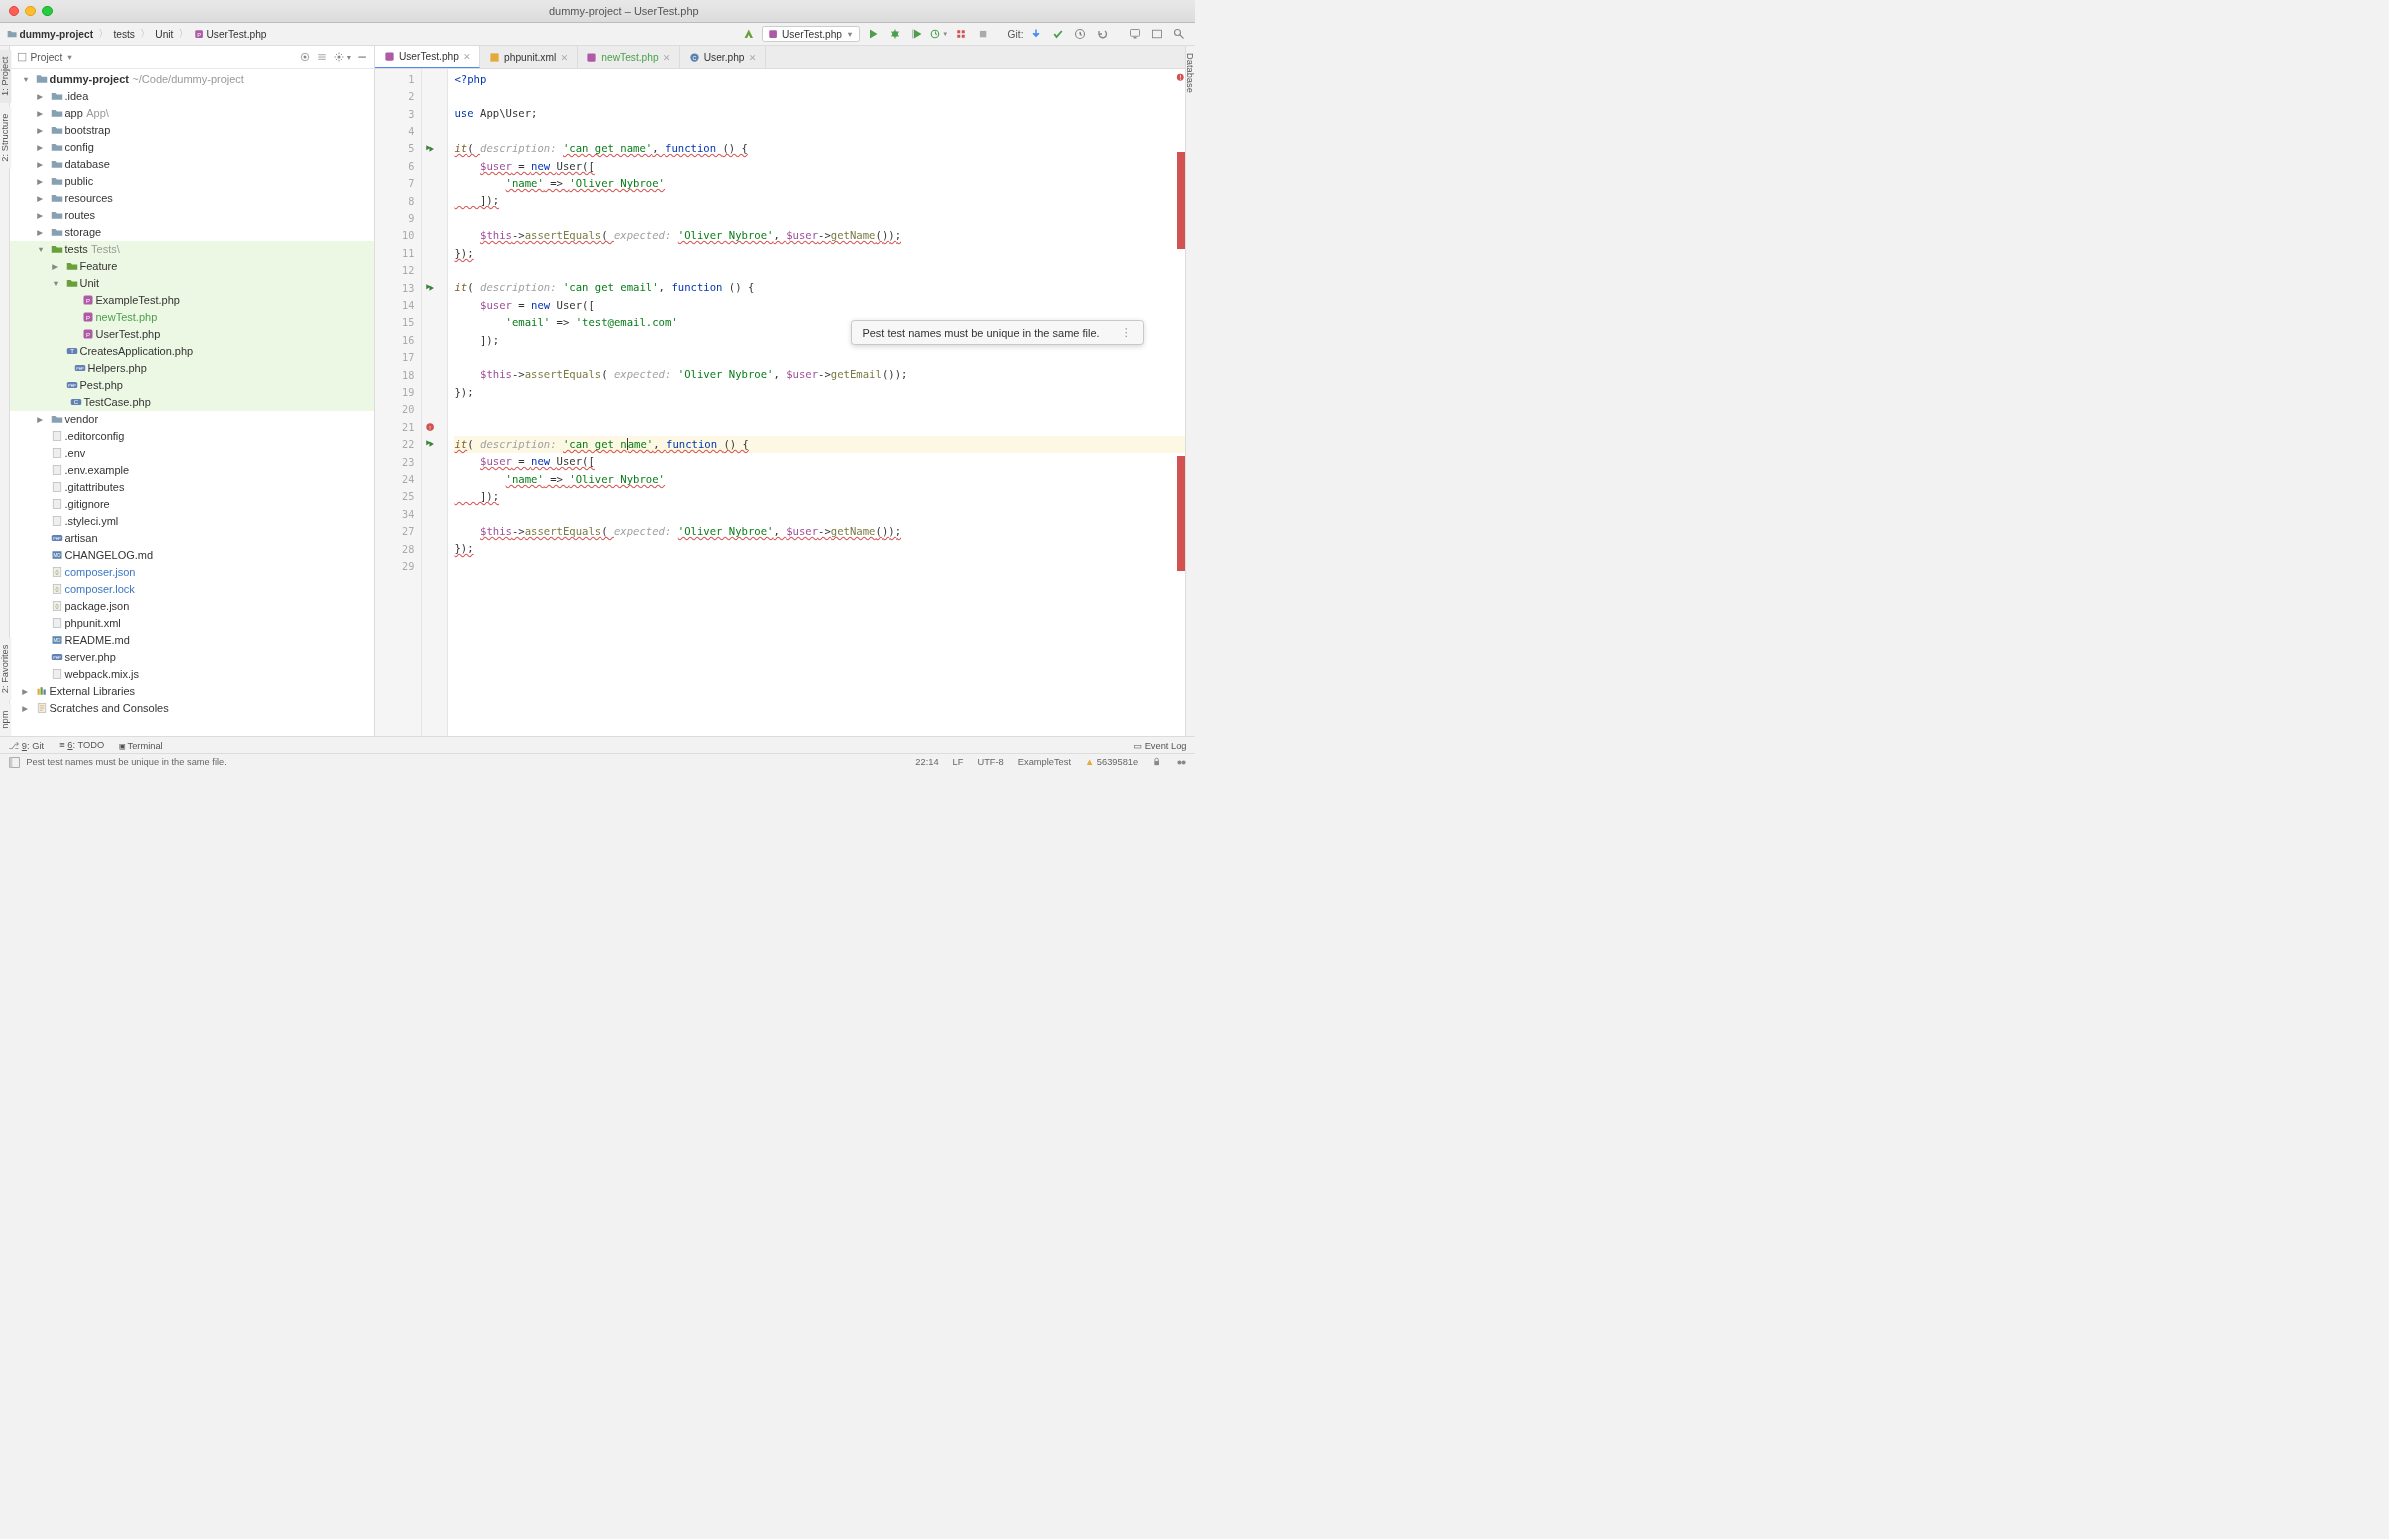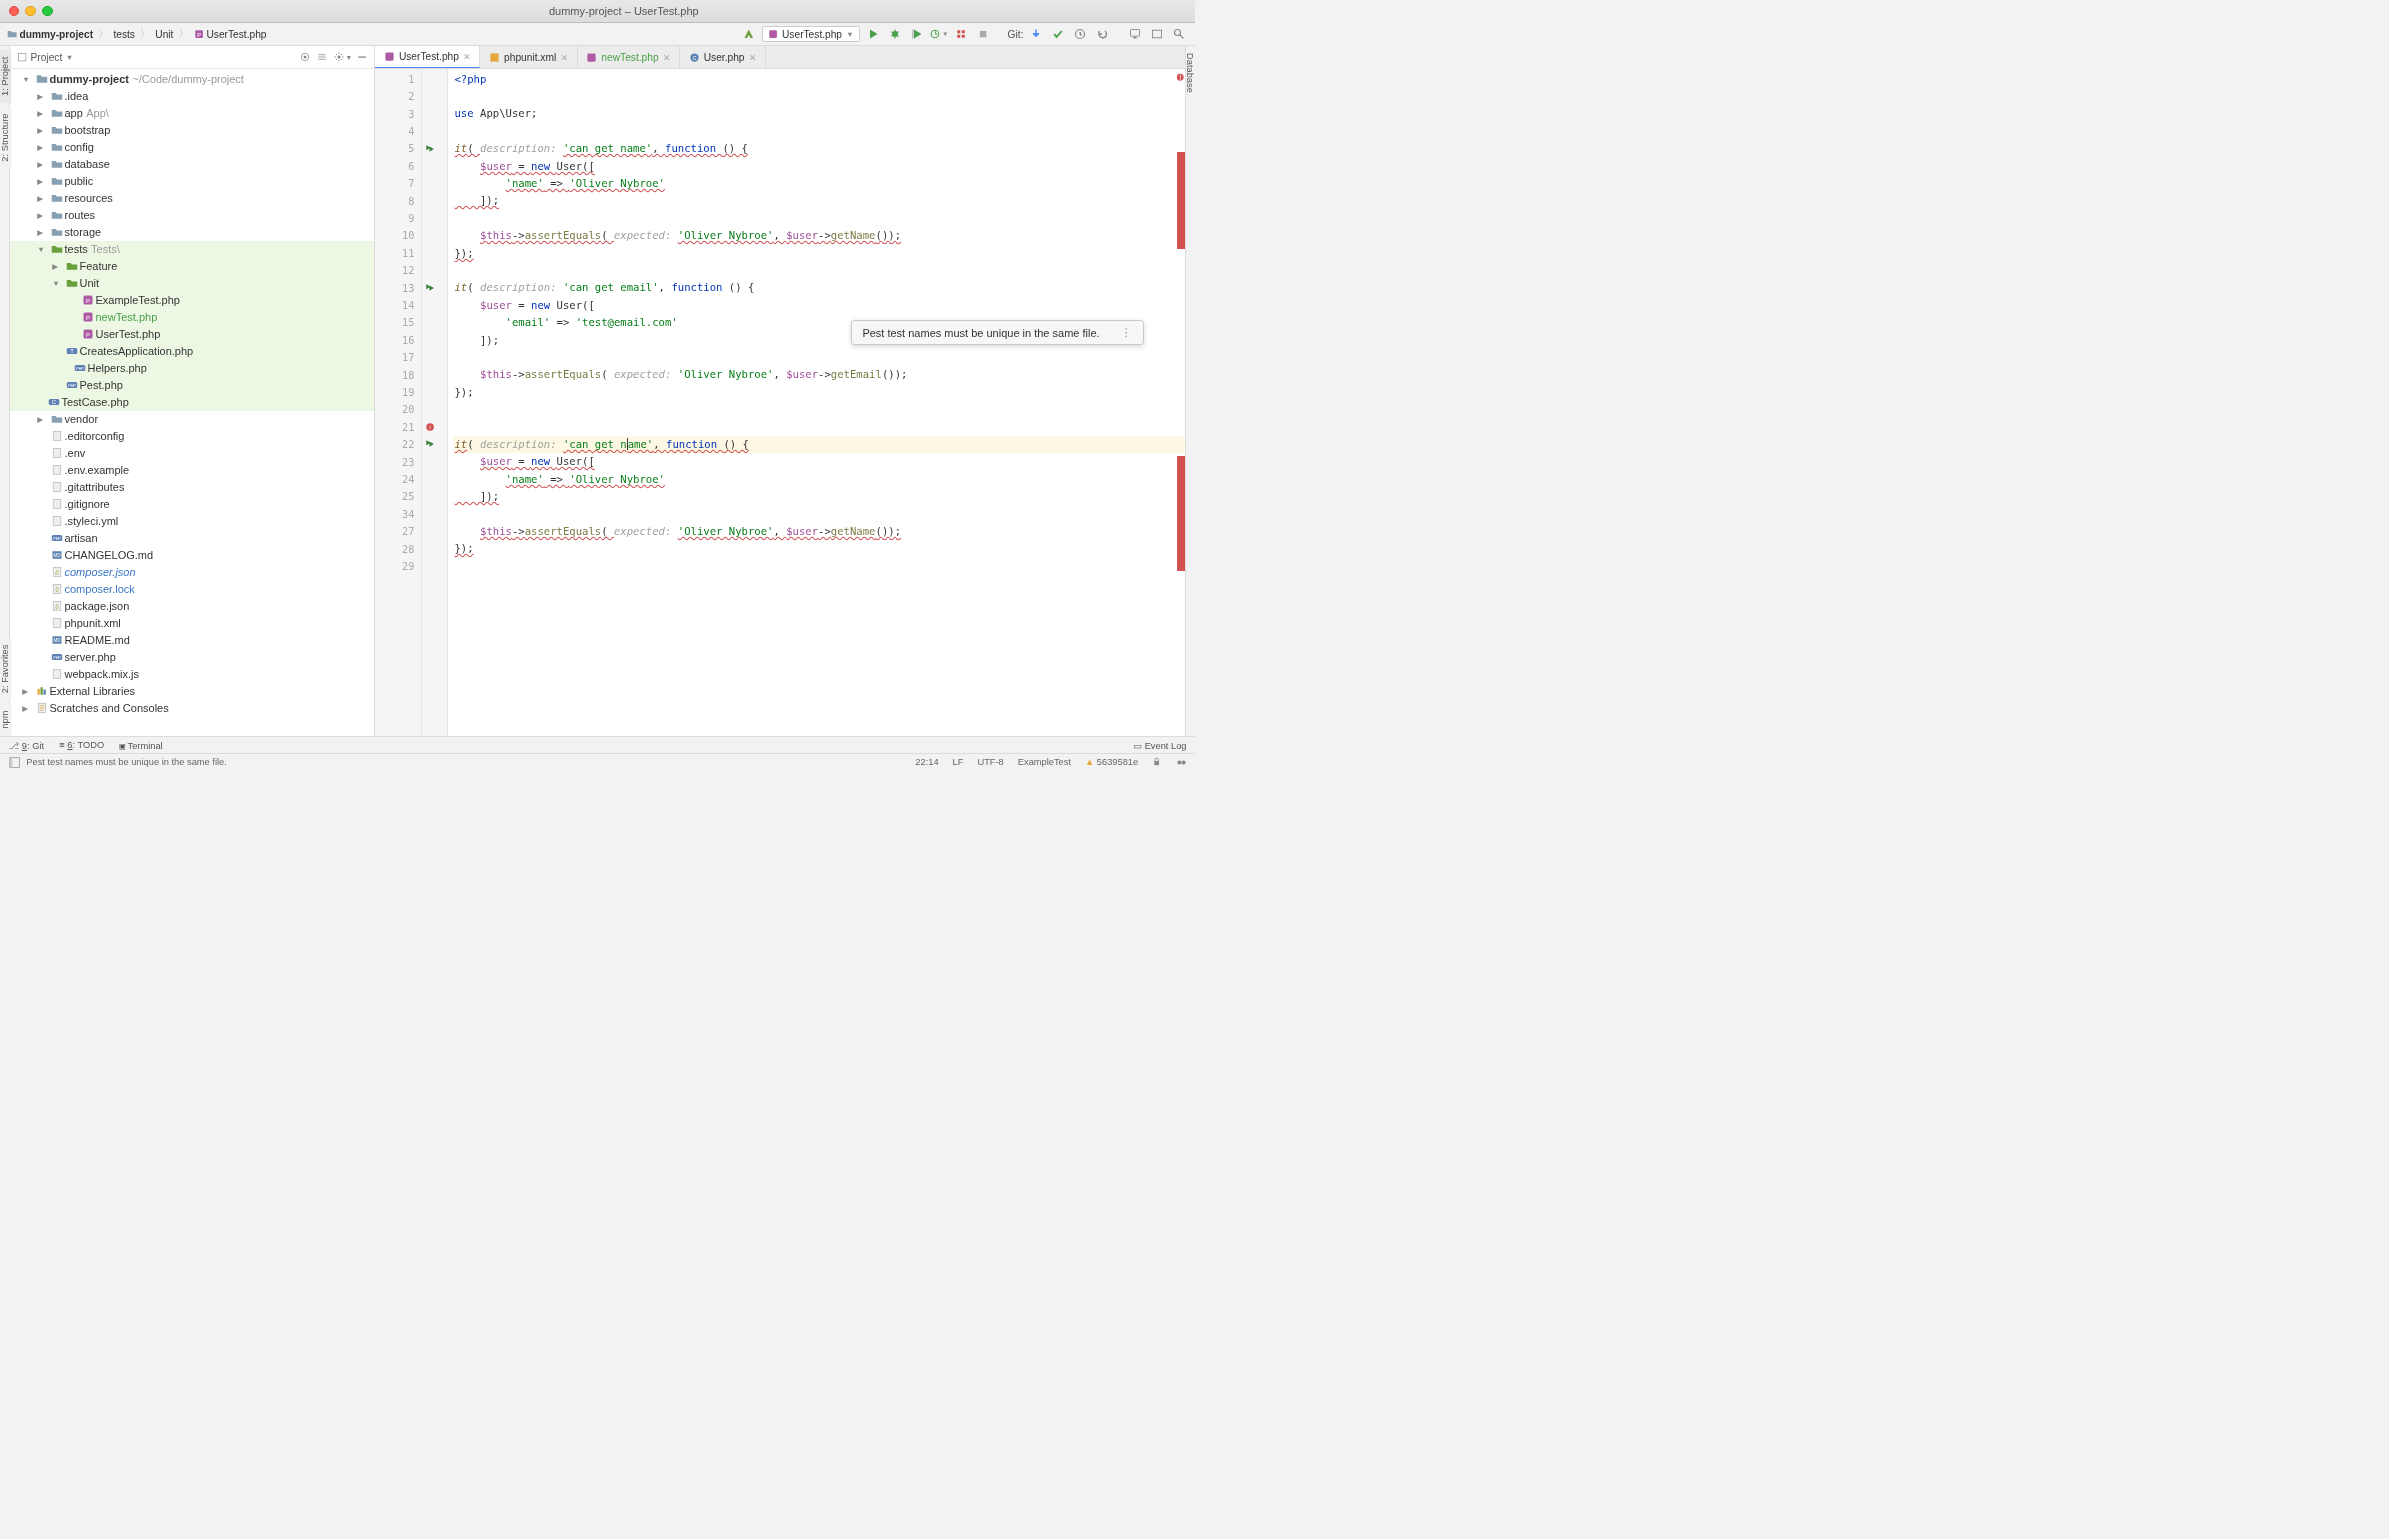--- a/index.html
+++ b/index.html
@@ -596,21 +596,21 @@
         <div class="tree-row test-hl" style="padding-left: 42px;">
           <span class="arrow"></span>
           <span class="ficon">
             <svg width="12" height="12" viewBox="0 0 16 16" style="font-size:13px">
               <rect x="1" y="4" width="14" height="8" rx="2" fill="#6181b6"></rect>
               <text x="8" y="11" font-size="5" fill="#fff" text-anchor="middle">PHP</text>
             </svg>
           </span>
           <span class="label" style="">Pest.php</span>
         </div>
-        <div class="tree-row test-hl" style="padding-left: 24px;">
+        <div class="tree-row test-hl" style="padding-left: 46px;">
           <span class="arrow"></span>
           <span class="ficon">
             <svg width="12" height="12" viewBox="0 0 16 16" style="font-size:13px">
               <rect x="1" y="4" width="14" height="8" rx="2" fill="#6181b6"></rect>
               <text x="8" y="11" font-size="8" fill="#fff" text-anchor="middle">C</text>
             </svg>
           </span>
           <span class="label" style="">TestCase.php</span>
         </div>
         <div class="tree-row" style="padding-left: 27px;">
@@ -689,21 +689,21 @@
         <div class="tree-row" style="padding-left: 27px;">
           <span class="arrow"></span>
           <span class="ficon">
             <svg width="12" height="12" viewBox="0 0 16 16" style="font-size:13px">
               <rect x="2" y="3" width="12" height="10" fill="#5a82ae"></rect>
               <text x="8" y="11" font-size="6" fill="#fff" text-anchor="middle">MD</text>
             </svg>
           </span>
           <span class="label" style="">CHANGELOG.md</span>
         </div>
-        <div class="tree-row" style="padding-left: 27px; font-style: italic;">
+        <div class="tree-row" style="padding-left: 27px;">
           <span class="arrow"></span>
           <span class="ficon">
             <svg width="12" height="12" viewBox="0 0 16 16" style="font-size:13px">
               <rect x="3" y="2" width="10" height="12" fill="#eee" stroke="#bbb"></rect>
               <text x="8" y="11" font-size="7" fill="#a3a338" text-anchor="middle">{}</text>
             </svg>
           </span>
           <span class="label" style="color:#3a78c4">composer.json</span>
         </div>
         <div class="tree-row" style="padding-left: 27px;">

